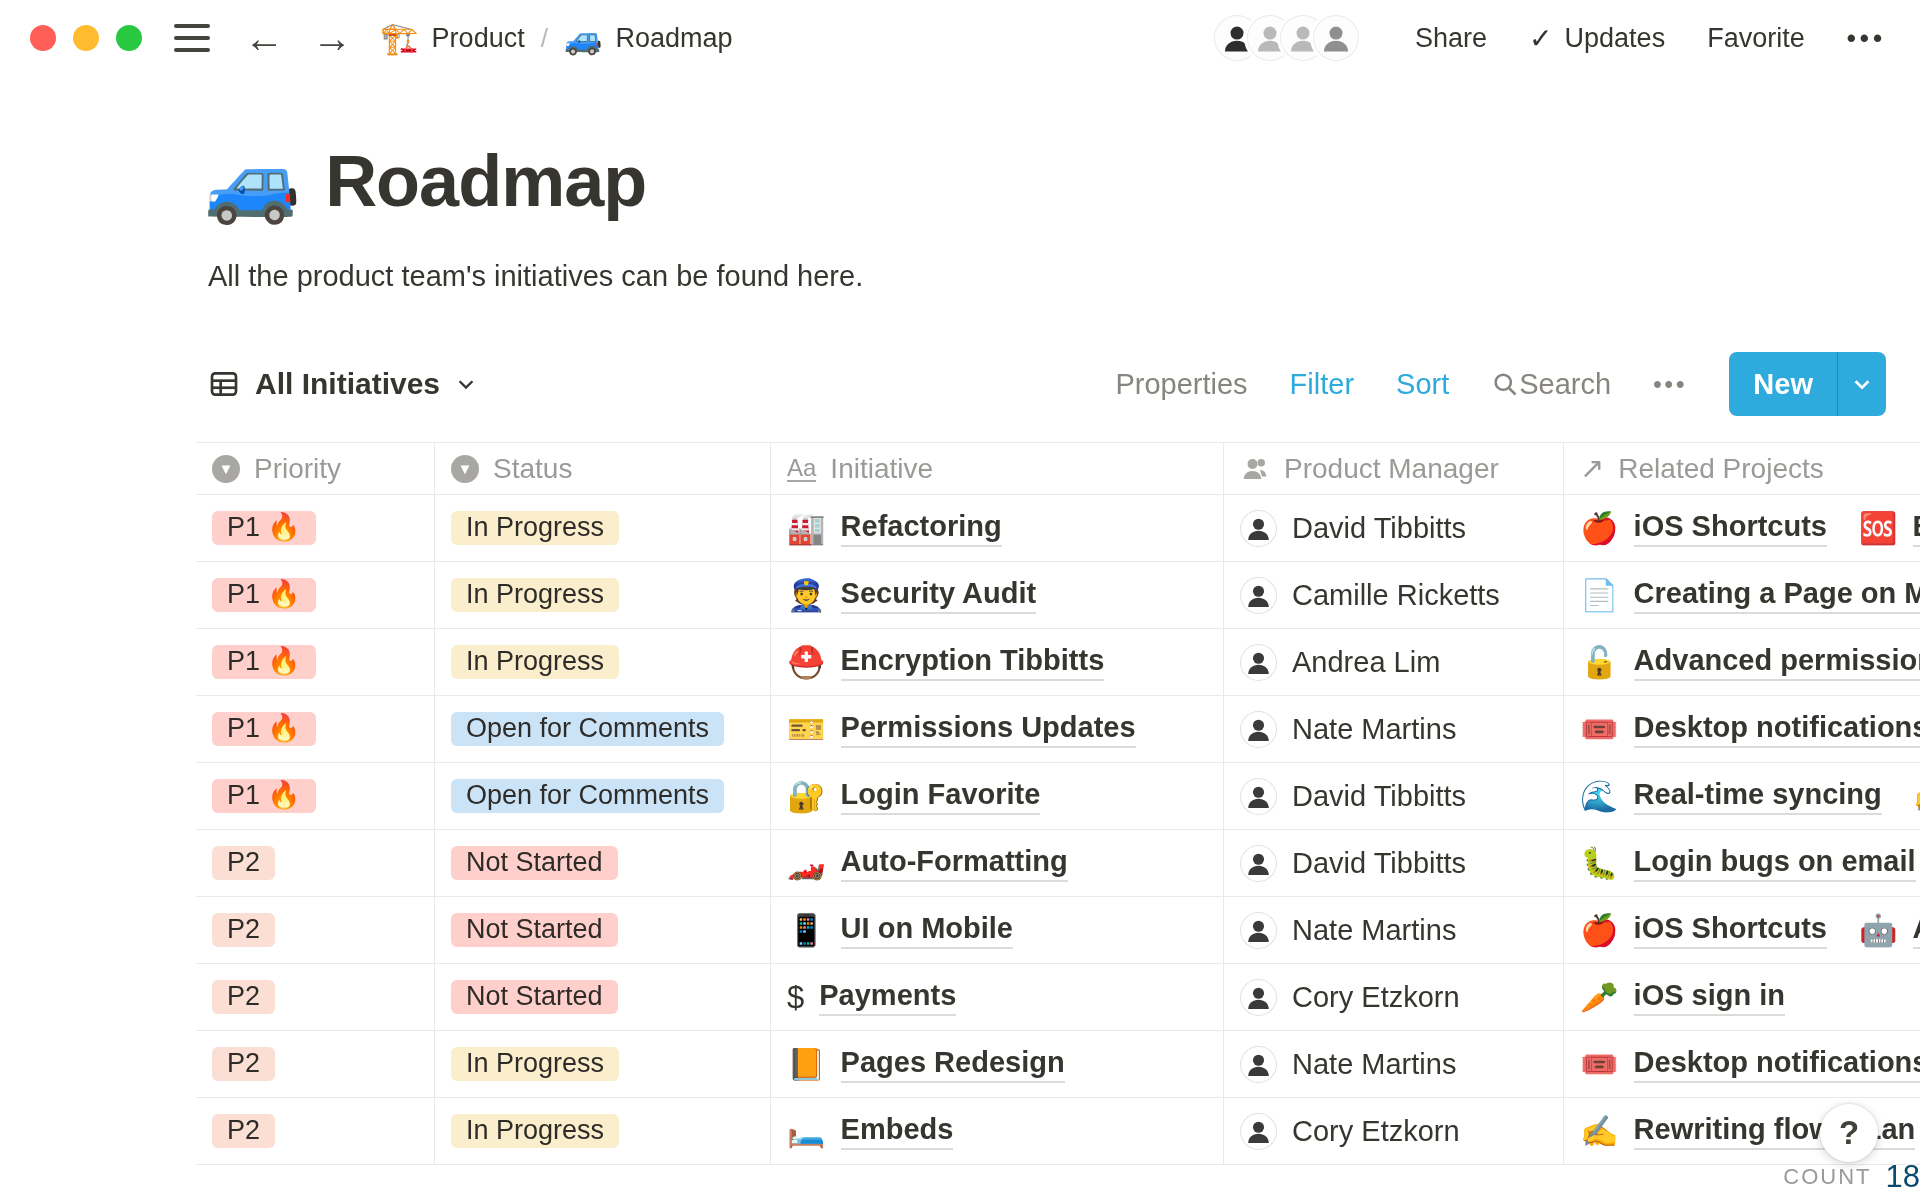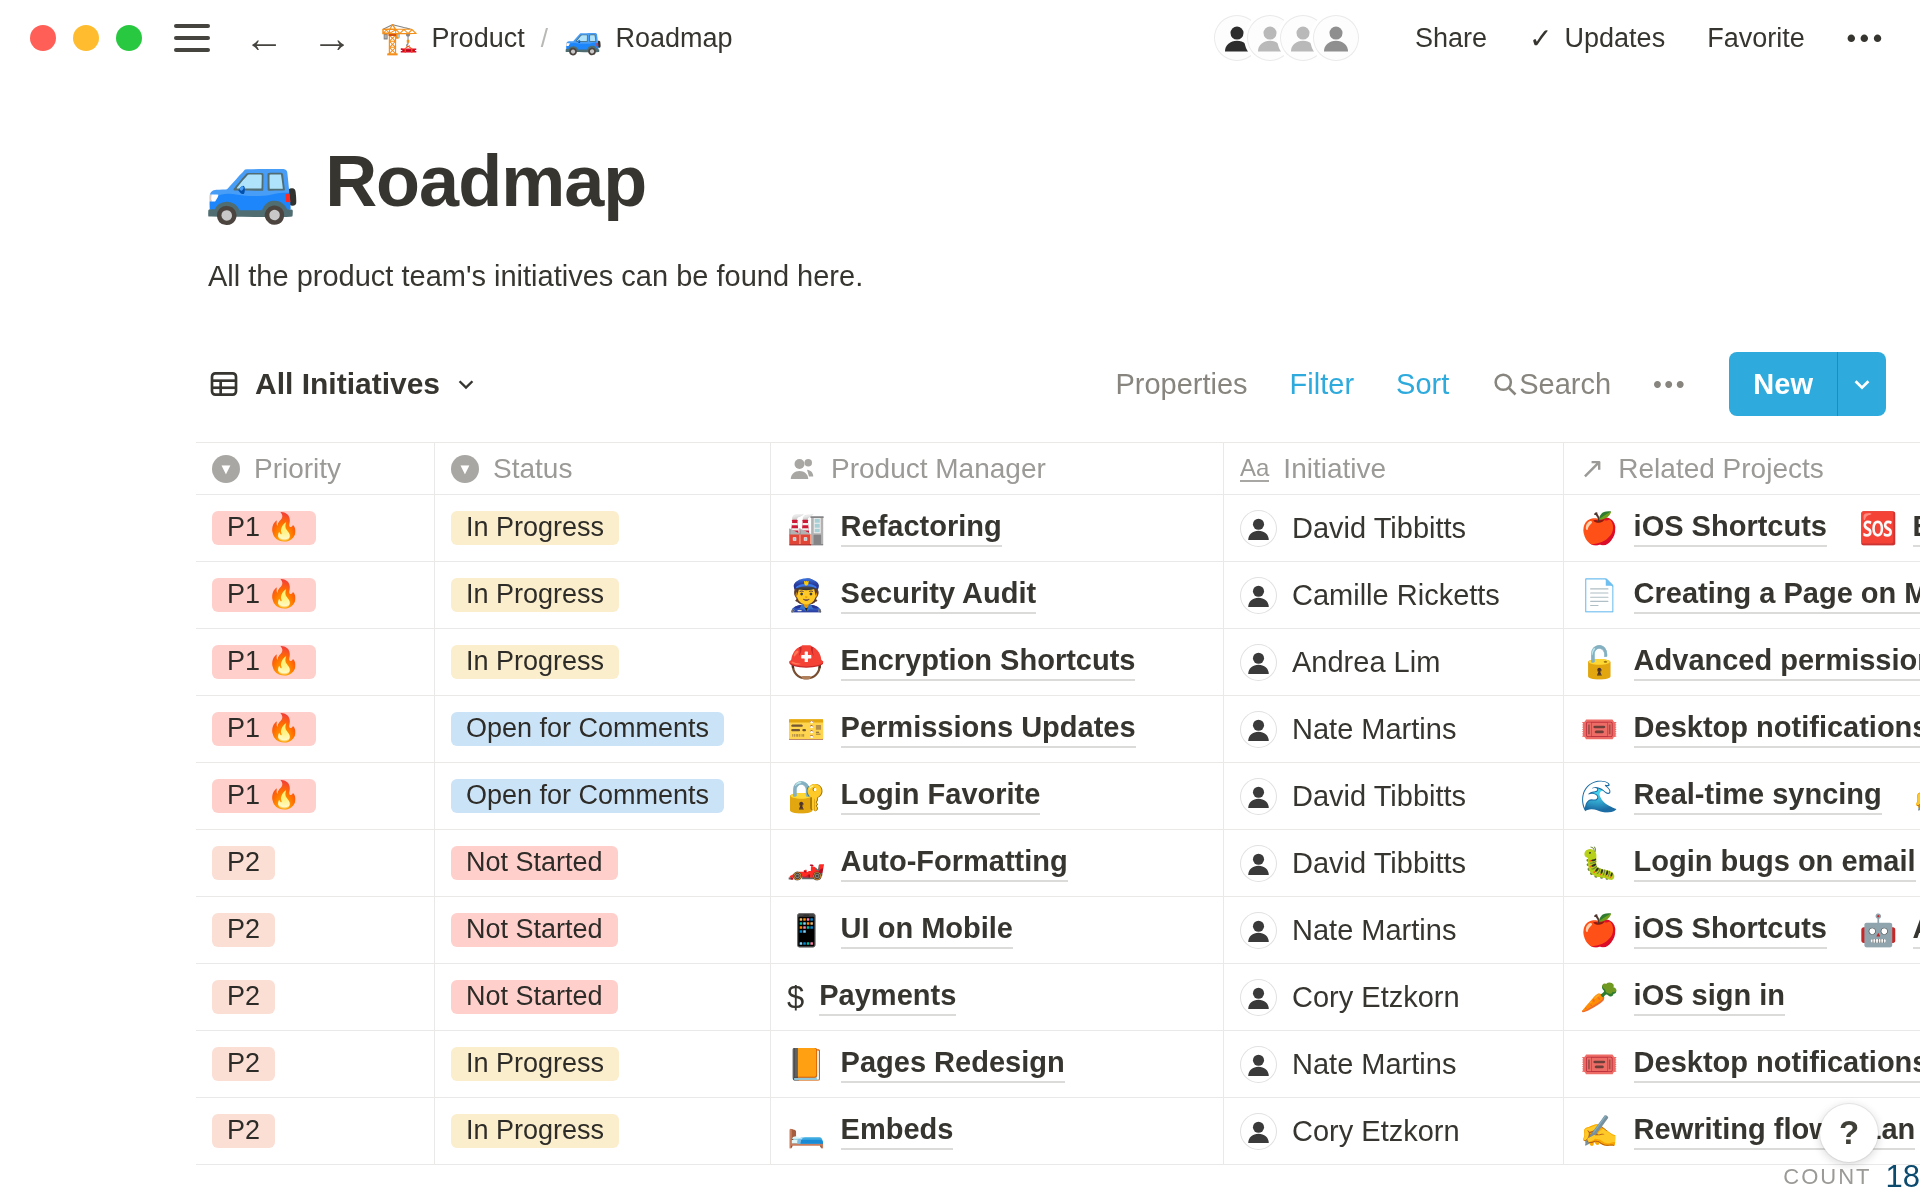--- a/index.html
+++ b/index.html
@@ -204,35 +204,35 @@
   <div class="thead">
     <div class="th">
       <span class="h-select">▼</span>
       <span>Priority</span>
     </div>
     <div class="th">
       <span class="h-select">▼</span>
       <span>Status</span>
     </div>
     <div class="th">
+      <span class="h-title">Aa</span>
+      <span>Initiative</span>
+    </div>
+    <div class="th">
       <span class="h-person">
         <svg width="30" height="30" viewBox="0 0 24 24">
             <circle fill="#A8A7A3" cx="10" cy="8" r="4"></circle>
             <path fill="#A8A7A3" d="M3 20c0-3.9 3.1-6.5 7-6.5s7 2.6 7 6.5z"></path>
             <circle fill="#A8A7A3" cx="17" cy="7" r="3"></circle>
             <path fill="#A8A7A3" d="M16 12.6c2.9.3 5 2.4 5 5.4h-3.4"></path>
           </svg>
       </span>
       <span>Product Manager</span>
     </div>
     <div class="th">
-      <span class="h-title">Aa</span>
-      <span>Initiative</span>
-    </div>
-    <div class="th">
       <span class="h-relation">↗</span>
       <span>Related Projects</span>
     </div>
   </div>
   <div id="table-body">
   <div class="trow">
     <div class="td">
       <span class="badge c-red">P1 🔥</span>
     </div>
     <div class="td">
@@ -293,21 +293,21 @@
 
   <div class="trow">
     <div class="td">
       <span class="badge c-red">P1 🔥</span>
     </div>
     <div class="td">
       <span class="badge c-yellow">In Progress</span>
     </div>
     <div class="td">
       <span class="cell-emoji">⛑️</span>
-      <span class="page-link">Encryption Shortcuts</span>
+      <span class="page-link">Encryption Tibbitts</span>
     </div>
     <div class="td">
       <span class="pm-avatar">
         <svg viewBox="0 0 24 24">
               <circle fill="#3a3a3a" cx="12" cy="8.5" r="4.6"></circle>
               <path fill="#3a3a3a" d="M3.5 21.5c0-4.6 3.8-7.6 8.5-7.6s8.5 3 8.5 7.6z"></path>
             </svg>
       </span>
       <span class="pm-name">Andrea Lim</span>
     </div>

